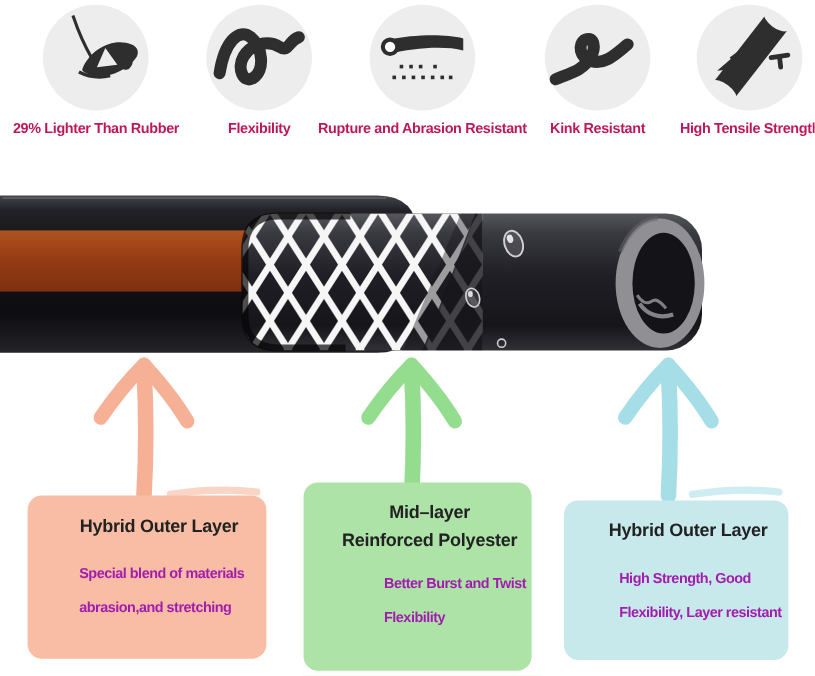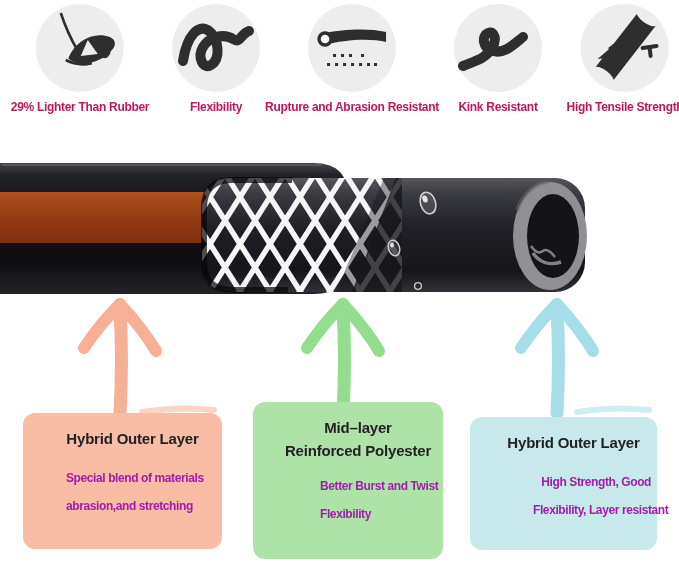--- a/index.html
+++ b/index.html
@@ -37,21 +37,21 @@
   }
   .co1 { left:23px;  top:413px; width:199px; height:136px; background:#F8BDA4; }
   .co2 { left:253px; top:402px; width:190px; height:157px; background:#AEE3A8; }
   .co3 { left:470px; top:417px; width:187px; height:133px; background:#C7E9EB; }
   .box-title { padding-top:14px; text-align:center;padding-left:20px; }
   .box-title .tline {
     font-size:15px; font-weight:bold; color:#222; letter-spacing:-0.2px; line-height:23px;
   }
   .box-body { margin-top:14px; padding-left:15px; padding-right:6px; }
   .co2 .box-body { margin-top:10px; padding-left:39px; }
-  .co3 .box-body { padding-left:35px;text-align:right; }
+  .co3 .box-body { padding-left:18px; }
   .box-body .bline {
     font-size:12px; font-weight:bold; color:#a21caf; letter-spacing:-0.4px;
     line-height:28px; white-space:nowrap;margin-left:28px;
   }
 </style>
 </head>
 <body>
 
 <div class="canvas">
 

